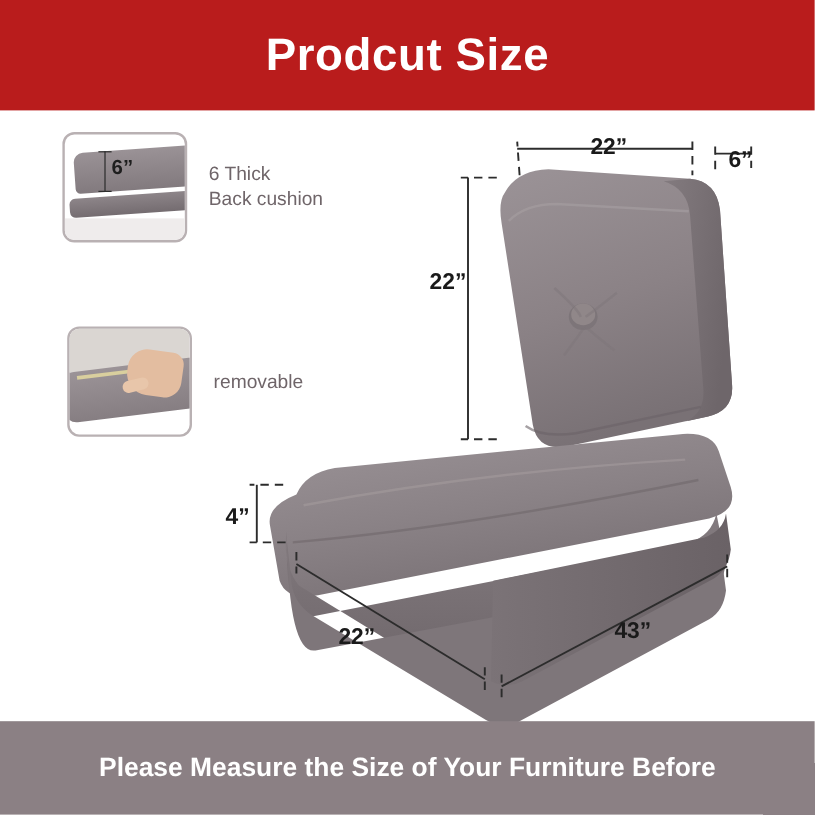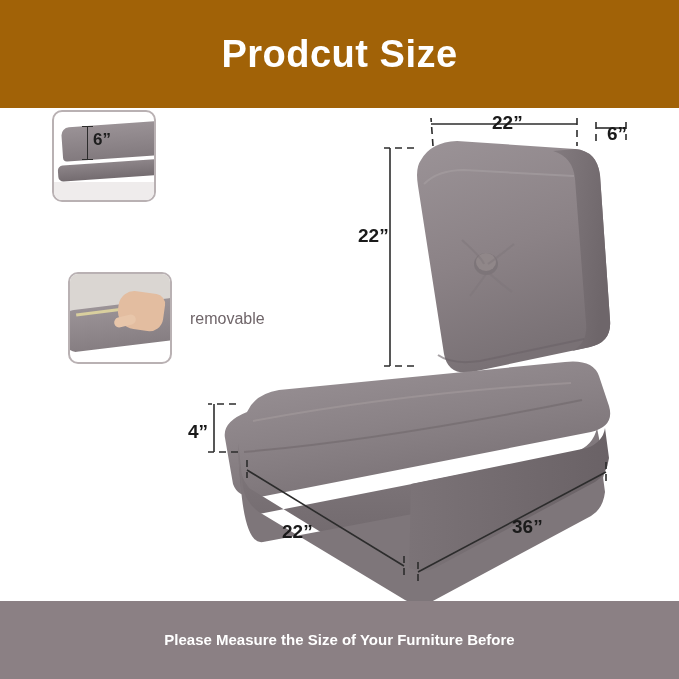--- a/index.html
+++ b/index.html
@@ -19,22 +19,22 @@
     height: 679px;
     background: #ffffff;
   }
 
   
   .header-band {
     position: absolute;
     left: 0;
     top: 0;
     width: 679px;
-    height: 108px;
-    background: #a16207;
+    height: 92px;
+    background: #b91c1c;
     display: flex;
     align-items: center;
     justify-content: center;
   }
   .header-title {
     color: #ffffff;
     font-size: 38px;
     font-weight: bold;
     letter-spacing: 0.5px;
   }
@@ -48,33 +48,33 @@
     height: 78px;
     background: #8b8084;
     display: flex;
     flex-direction: column;
     align-items: center;
     justify-content: center;
     text-align: center;
   }
   .footer-line {
     color: #ffffff;
-    font-size: 15px;
+    font-size: 22px;
     font-weight: bold;
     line-height: 28px;
   }
 
   
   .feature {
     position: absolute;
     display: flex;
     align-items: center;
   }
   .feature-1 { left: 52px; top: 110px; }
-  .feature-2 { left: 68px; top: 272px; }
+  .feature-2 { left: 56px; top: 272px; }
 
   .thumb {
     width: 100px;
     height: 88px;
     border: 2px solid #b9b1b3;
     border-radius: 10px;
     overflow: hidden;
     position: relative;
     background: #ffffff;
     flex: none;
@@ -299,29 +299,33 @@
       <path d="M418 562 L418 584"></path>
       <path d="M606 462 L606 482"></path>
     </g>
   </svg>
 
   <div class="dim-text t-top22">22”</div>
   <div class="dim-text t-top6">6”</div>
   <div class="dim-text t-left22">22”</div>
   <div class="dim-text t-left4">4”</div>
   <div class="dim-text t-bot22">22”</div>
-  <div class="dim-text t-bot24">36”</div>
+  <div class="dim-text t-bot24">43”</div>
 
   <div class="feature feature-1">
     <div class="thumb">
       <div class="cush-shadow"></div>
       <div class="cush-a"></div>
       <div class="cush-b"></div>
       <div class="dim-mini"></div>
       <div class="mini-label">6”</div>
+    </div>
+    <div class="feature-text">
+      <span class="l1">6 Thick</span>
+      <span class="l2">Back cushion</span>
     </div>
   </div>
 
   <div class="feature feature-2">
     <div class="thumb">
       <div class="cover-bg"></div>
       <div class="cover-top"></div>
       <div class="zipper"></div>
       <div class="hand"></div>
       <div class="finger"></div>

